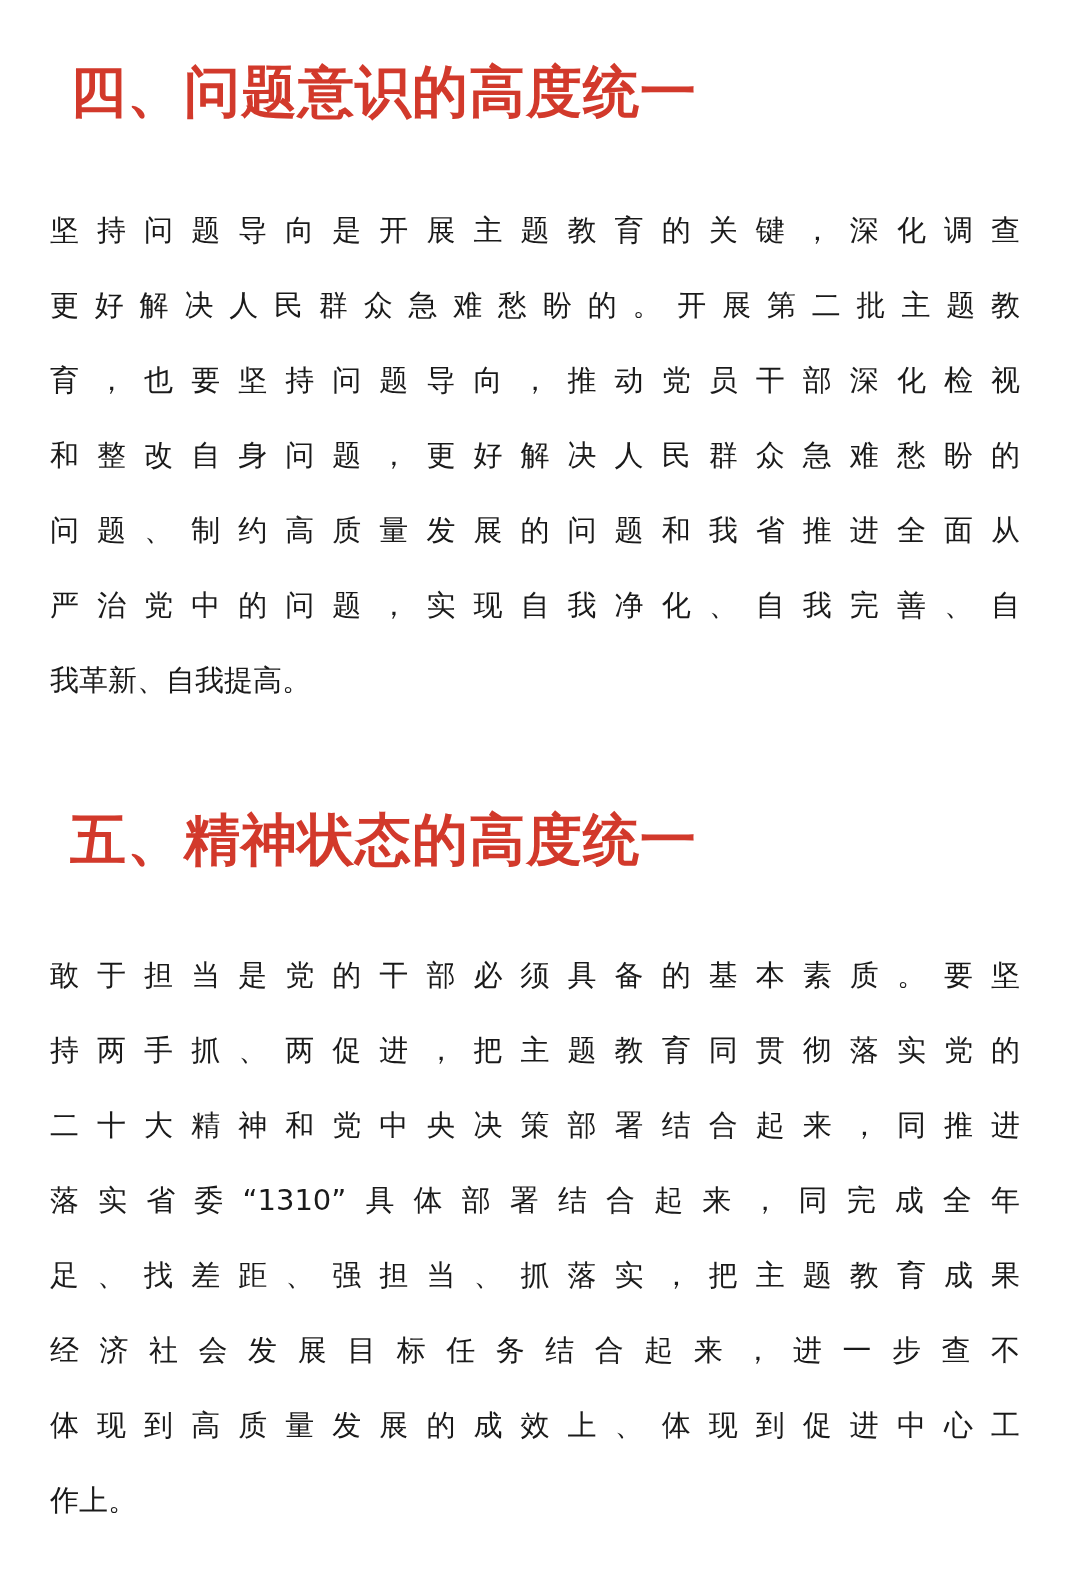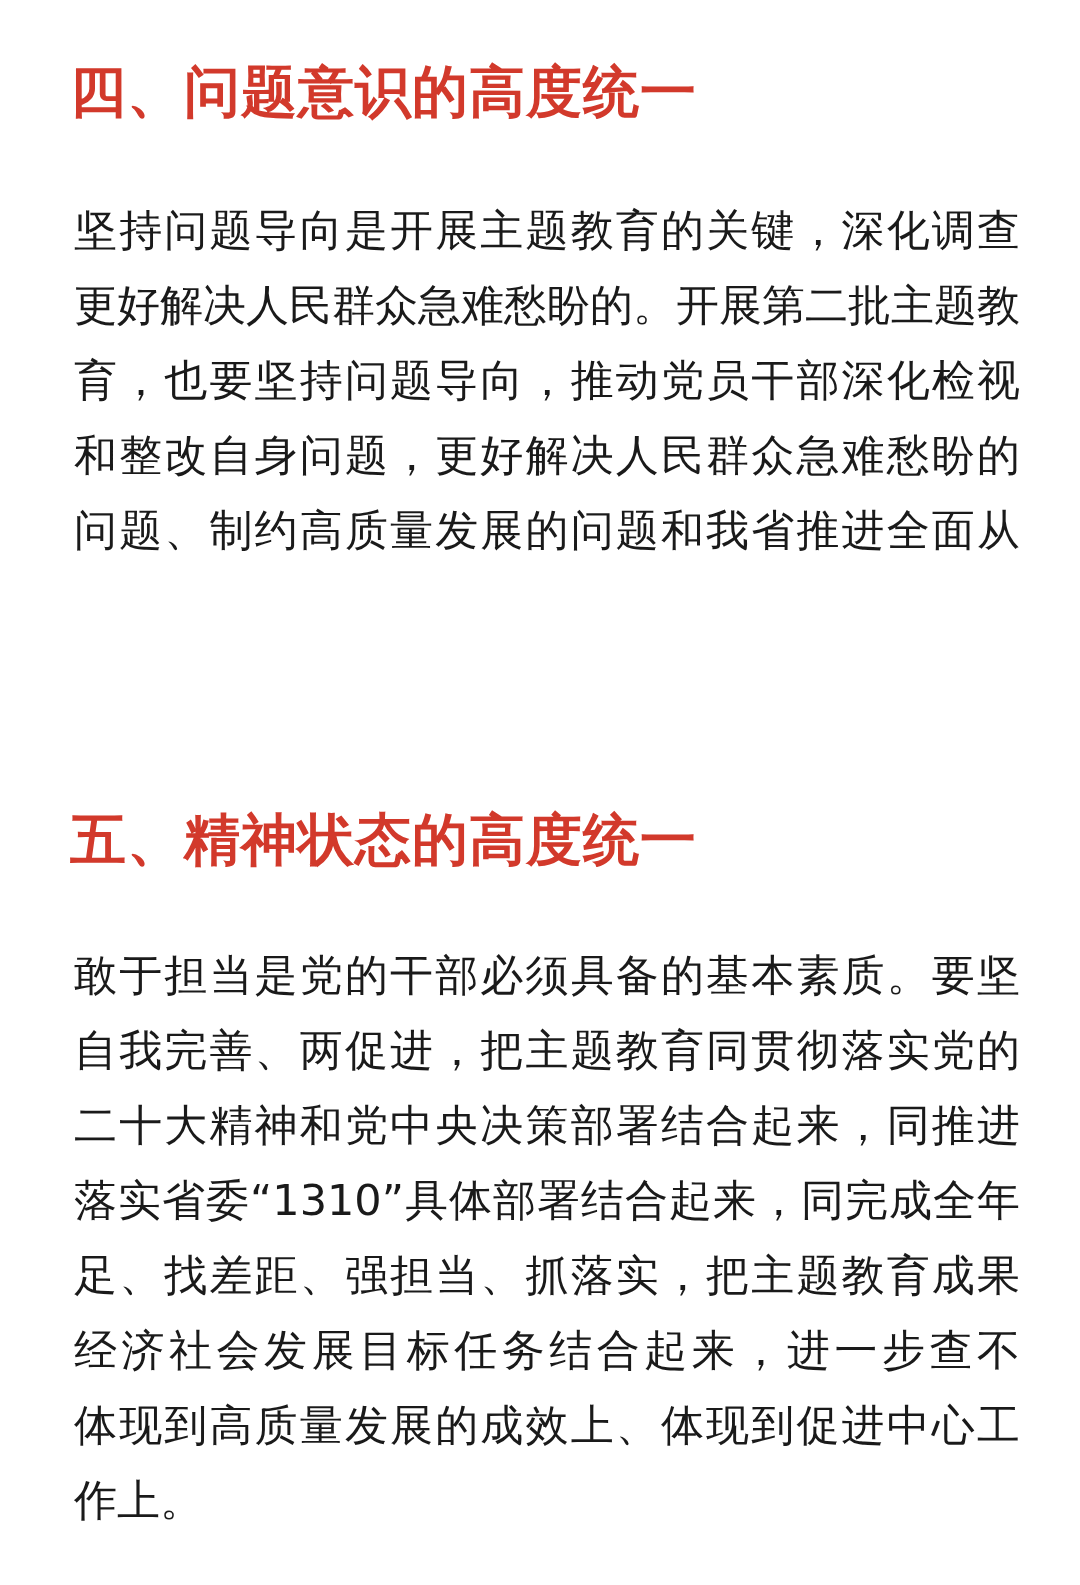--- a/index.html
+++ b/index.html
@@ -34,52 +34,53 @@
     .para {
       position: absolute;
       left: 0;
       margin: 0;
       width: 970px;
     }
     .line {
       display: block;
       height: 75px;
       line-height: 75px;
-      font-size: 43px;
+      font-size: 29px;
       color: #1a1a1a;
       white-space: nowrap;
       text-align: justify;
       text-align-last: justify;
       letter-spacing: 0px;
-      margin-left: 24px;
     }
     .line.last {
       text-align-last: left;
     }
   </style>
 </head>
 <body>
 
 <div class="article">
 
   <h2 class="heading" style="top:52px;">四、问题意识的高度统一</h2>
 
   <div class="para" style="top:193px;">
     <span class="line">坚持问题导向是开展主题教育的关键，深化调查</span>
     <span class="line">更好解决人民群众急难愁盼的。开展第二批主题教</span>
     <span class="line">育，也要坚持问题导向，推动党员干部深化检视</span>
     <span class="line">和整改自身问题，更好解决人民群众急难愁盼的</span>
     <span class="line">问题、制约高质量发展的问题和我省推进全面从</span>
+    <span class="line">严治党中的问题，实现自我净化、自我完善、自</span>
+    <span class="line last">我革新、自我提高。</span>
   </div>
 
   <h2 class="heading" style="top:800px;text-align:right;">五、精神状态的高度统一</h2>
 
   <div class="para" style="top:938px;">
     <span class="line">敢于担当是党的干部必须具备的基本素质。要坚</span>
-    <span class="line">自我完善、两促进，把主题教育同贯彻落实党的</span>
+    <span class="line">持两手抓、两促进，把主题教育同贯彻落实党的</span>
     <span class="line">二十大精神和党中央决策部署结合起来，同推进</span>
     <span class="line">落实省委“1310”具体部署结合起来，同完成全年</span>
     <span class="line">足、找差距、强担当、抓落实，把主题教育成果</span>
     <span class="line">经济社会发展目标任务结合起来，进一步查不</span>
     <span class="line">体现到高质量发展的成效上、体现到促进中心工</span>
     <span class="line last">作上。</span>
   </div>
 
 </div>
 

